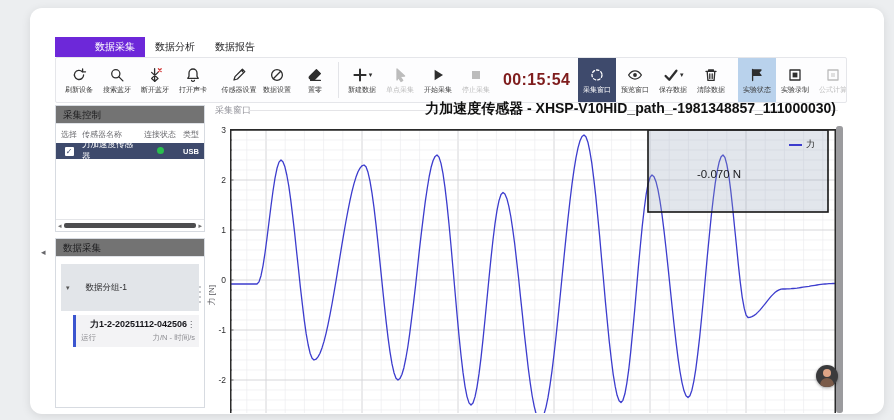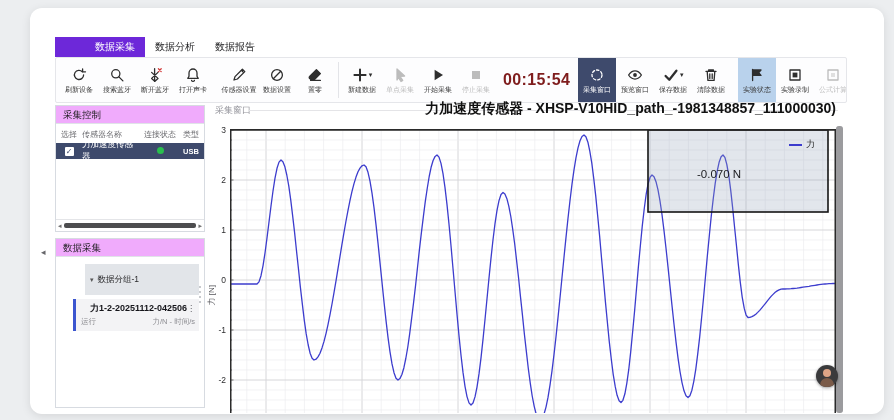--- a/index.html
+++ b/index.html
@@ -24,37 +24,37 @@
   .btn.highlight{background:#b9d2ec;height:46px;border-radius:0;}
   .btn svg{display:block;}
   .iconrow{display:flex;align-items:center;}
   .caret{font-size:7px;line-height:1;margin-left:1px;}
   .tdiv{width:1px;height:36px;background:#e3e4e8;margin:0 4px;flex:0 0 auto;}
   .tgap{flex:0 0 8px;}
   .timer{font-weight:700;font-size:16px;color:#7f1d1d;margin:0 8px;letter-spacing:.4px;flex:0 0 auto;}
   
   .panel{position:absolute;left:55px;width:150px;background:#fff;border:1px solid #d7dbe1;
     box-sizing:border-box;display:flex;flex-direction:column;}
-  .panel-h{height:18px;background:#f0abfc;border-bottom:1px solid #e0e3e8;font-size:9.5px;color:#1c1c1e;
+  .panel-h{height:18px;background:#737373;border-bottom:1px solid #e0e3e8;font-size:9.5px;color:#1c1c1e;
     padding:3px 7px 0;box-sizing:border-box;}
   #acq-cols{display:flex;font-size:8px;color:#6a6a6e;padding:5px 0 3px;}
   .c0{width:26px;text-align:center;} .c1{width:58px;} .c2{width:40px;text-align:center;} .c3{width:22px;text-align:center;}
   .srow{display:flex;align-items:center;background:#3e4a6c;color:#fff;height:16px;font-size:8.5px;}
   .cb{display:inline-block;width:9px;height:9px;background:#fff;border-radius:1px;color:#3e4a6c;
     font-size:8px;line-height:9px;text-align:center;margin:0 auto;}
   .dot{display:inline-block;width:7px;height:7px;border-radius:50%;margin:0 auto;}
   .typ{font-size:7.5px;font-weight:700;}
   .pbody{flex:1;}
   .hscroll{height:11px;border-top:1px solid #e4e5e8;display:flex;align-items:center;padding:0 2px;gap:2px;}
   .sarr{font-size:7px;color:#707070;line-height:1;}
   .sthumb{flex:1;height:5px;background:#4d4d4f;border-radius:2px;}
   
   #dl-body{flex:1;padding:7px 5px 0 5px;}
-  .grp{margin-left:24px;background:#e2e5e9;height:15px;display:flex;align-items:center;gap:4px;
-    padding:8px 5px;font-size:8.5px;color:#2a2a2c;}
+  .grp{margin-left:0;background:#e2e5e9;height:15px;display:flex;align-items:center;gap:16px;
+    padding:16px 5px;font-size:8.5px;color:#2a2a2c;}
   .grp .ga{font-size:7px;color:#555;}
   .ditem{margin-left:12px;margin-top:4px;background:#f3f3f5;border-left:3px solid #3b55cf;padding:3px 4px 4px 5px;}
   .dline1{display:flex;justify-content:flex-end;align-items:center;font-size:9px;color:#15151a;font-weight:700;}
   .dmenu{font-size:8px;color:#55555a;font-weight:400;}
   .dline2{display:flex;justify-content:space-between;font-size:7.5px;color:#8d8d92;margin-top:2px;}
   
   #splitter{position:absolute;left:199px;top:286px;display:flex;flex-direction:column;gap:3px;}
   #splitter i{width:2px;height:2px;border-radius:50%;background:#b4b7bc;}
   #collapse{position:absolute;left:41px;top:247px;font-size:9px;color:#66666a;}
   

